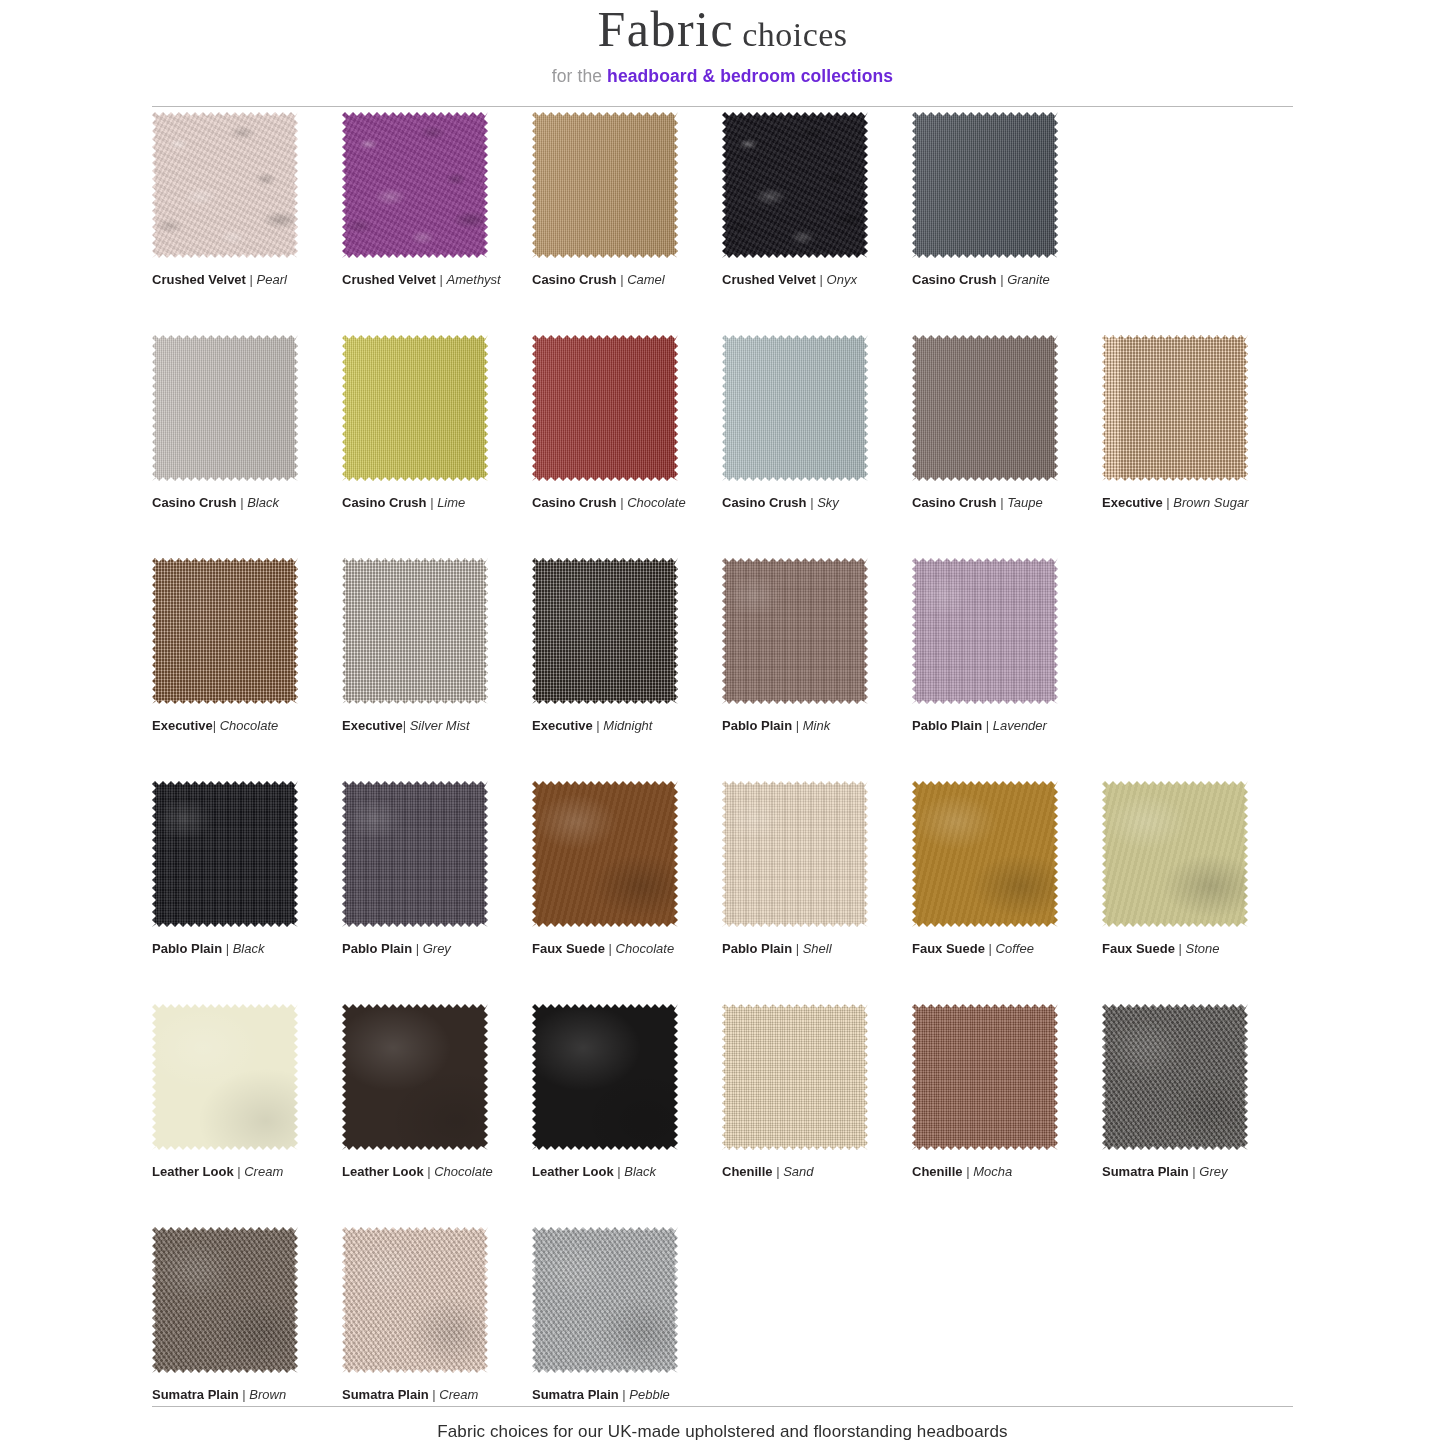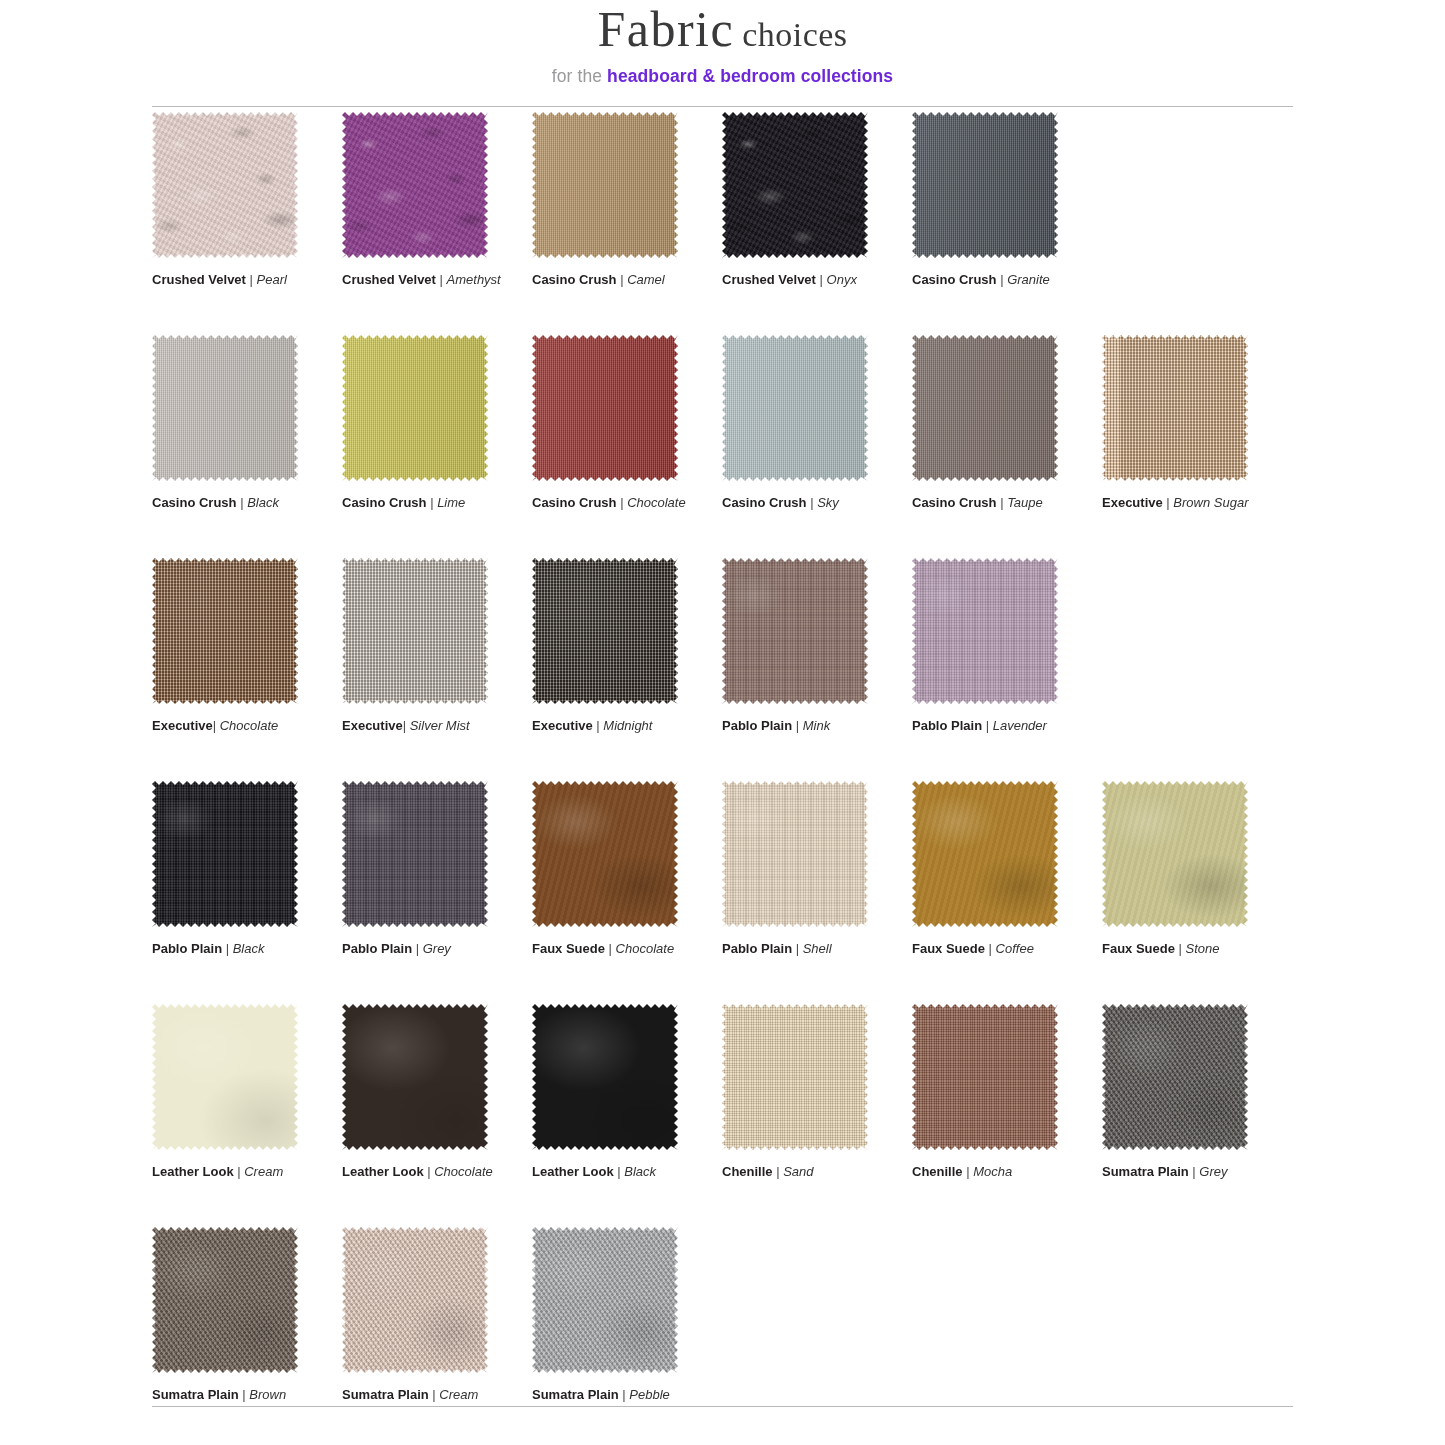--- a/index.html
+++ b/index.html
@@ -475,14 +475,15 @@
               <div class="tex melange"></div>
             </div>
           </div>
           <div class="label"><span class="fab">Sumatra Plain</span><span class="sep"> | </span><span class="col">Pebble</span></div>
         </div>
       </div>
     </div>
 
   <div class="rule bottom"></div>
 
+  <div class="footer">Fabric choices for our UK-made upholstered and floorstanding headboards</div>
 
 </div>
 
 </body></html>

